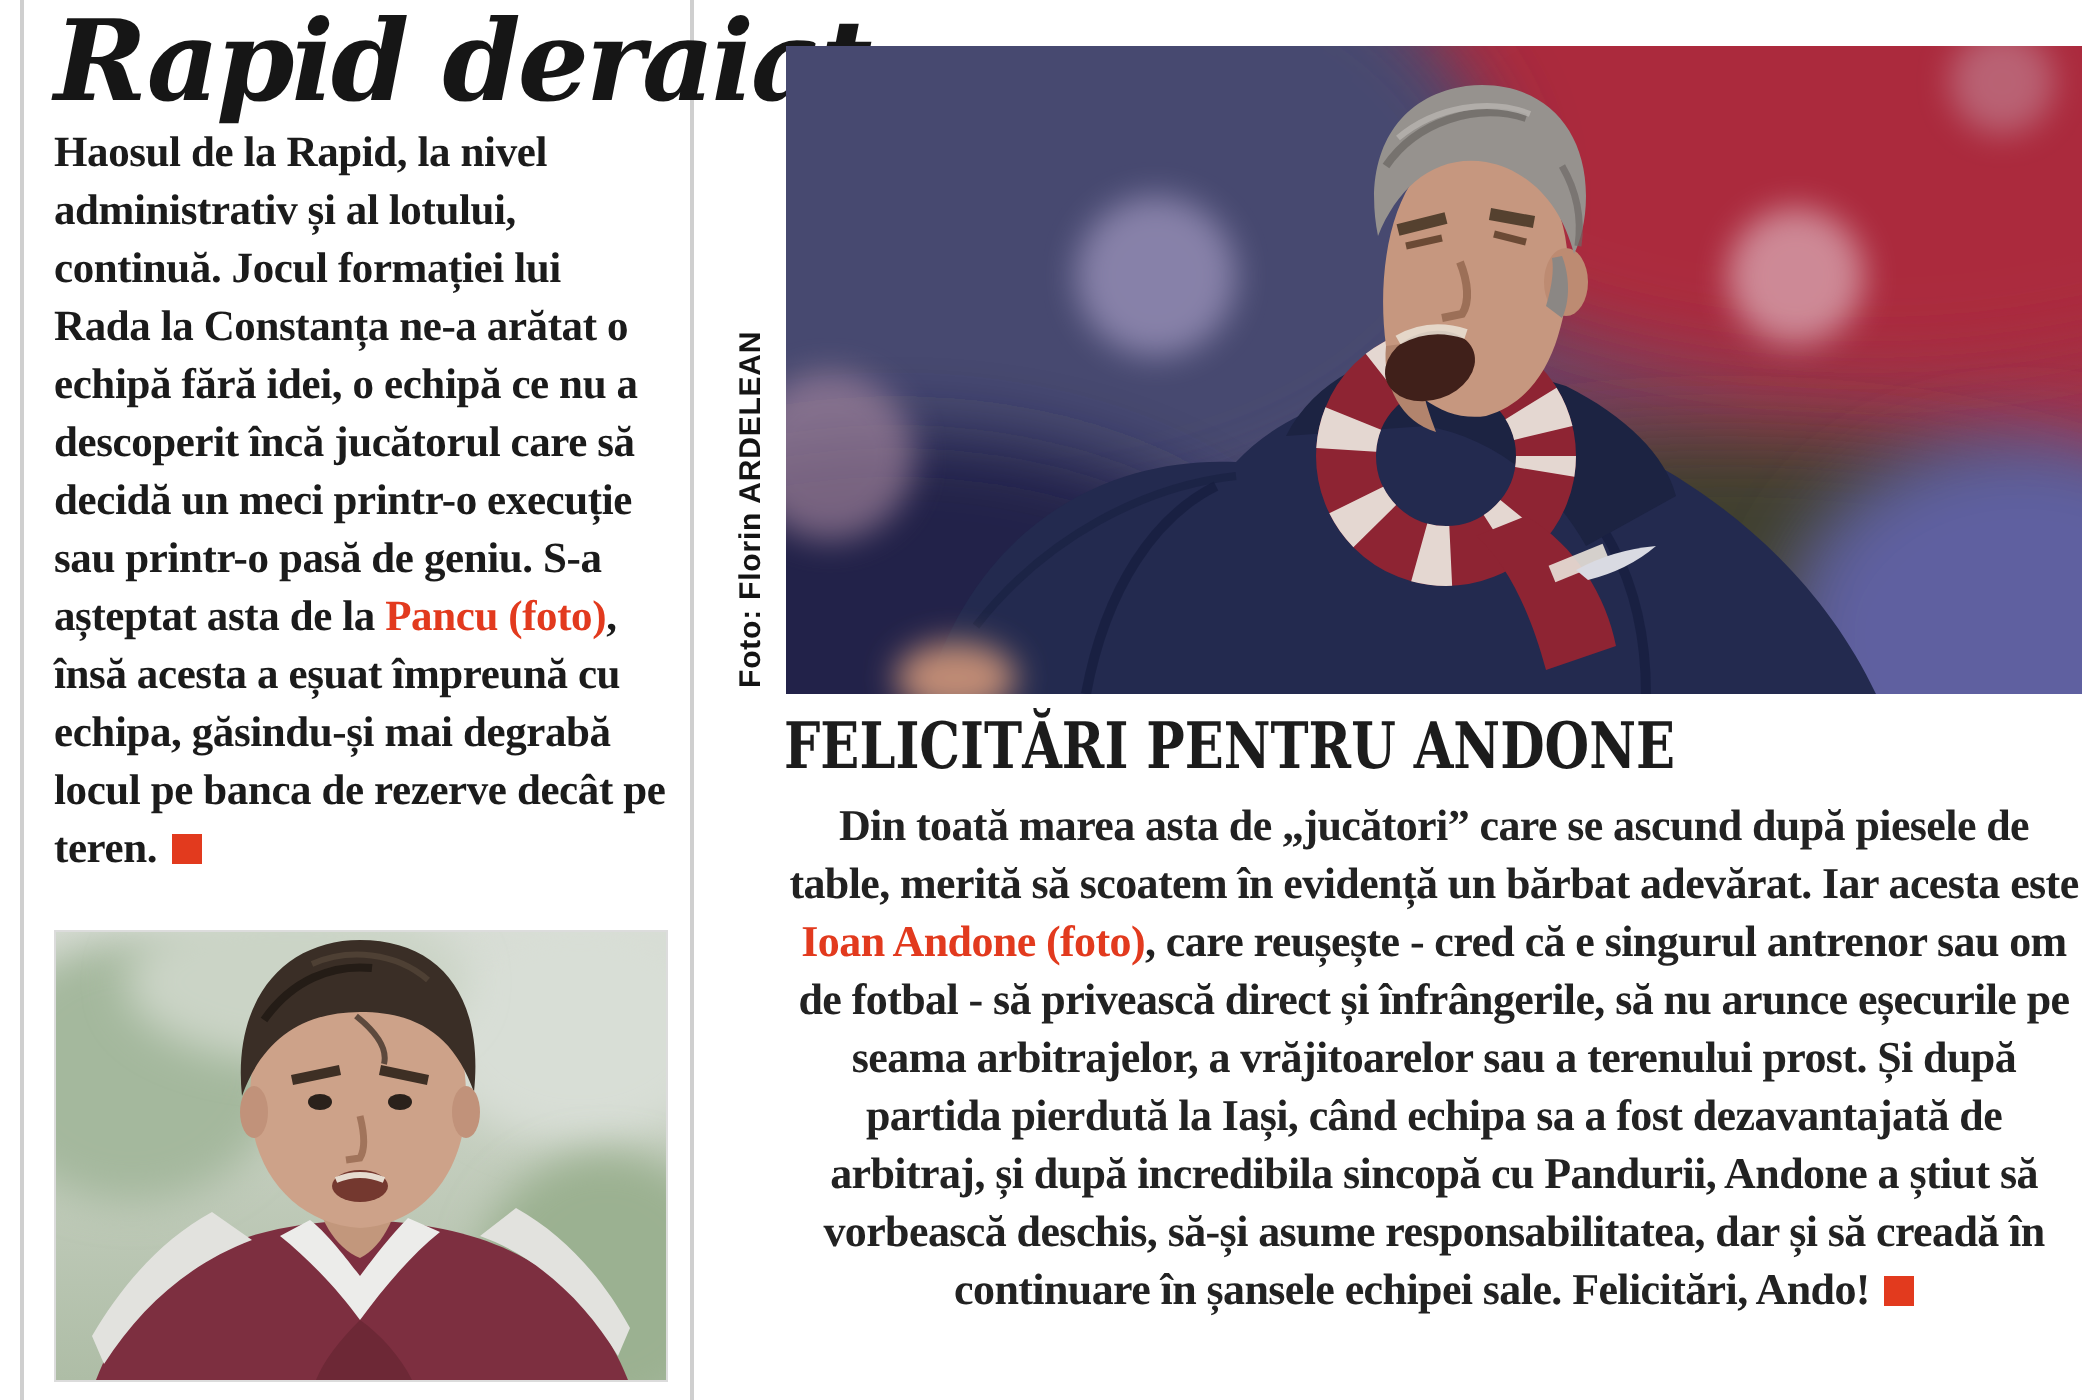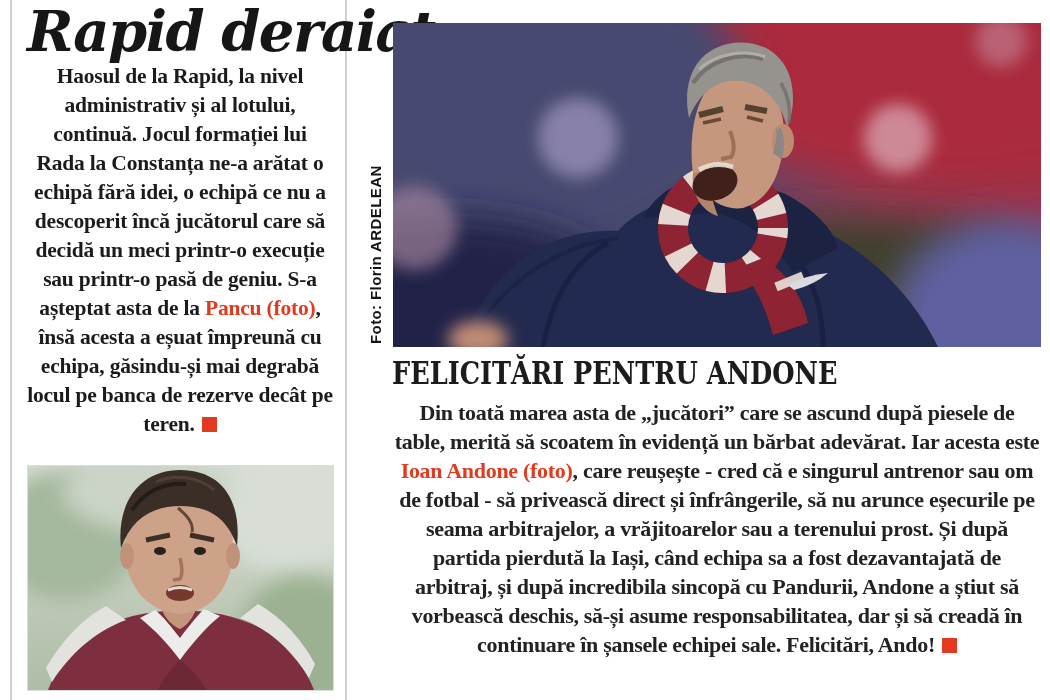--- a/index.html
+++ b/index.html
@@ -19,21 +19,21 @@
   .left-article { position: absolute; left: 27px; top: 0; width: 306px; }
   .left-headline {
     margin: 0; padding-top: 6px;
     font-family: "DejaVu Serif", "Liberation Serif", serif;
     font-weight: bold; font-size: 56px; line-height: 50px;
     letter-spacing: -1.5px; color: #161616; white-space: nowrap; font-style: italic;
   }
   .left-body {
     margin: 6px 0 0 0;
     font-size: 21.5px; line-height: 29px; font-weight: bold;
-    letter-spacing: -0.2px; color: #1b1b1b; text-align: center;
+    letter-spacing: -0.2px; color: #1b1b1b; text-align: left;
   }
   .red-text { color: #e23a1e; }
   .end-square {
     display: inline-block; width: 15px; height: 15px;
     background: #e23a1e; margin-left: 7px; vertical-align: -1px;
   }
 
   
   .photo { position: absolute; overflow: hidden; background: #888; }
   .photo svg { display: block; }

